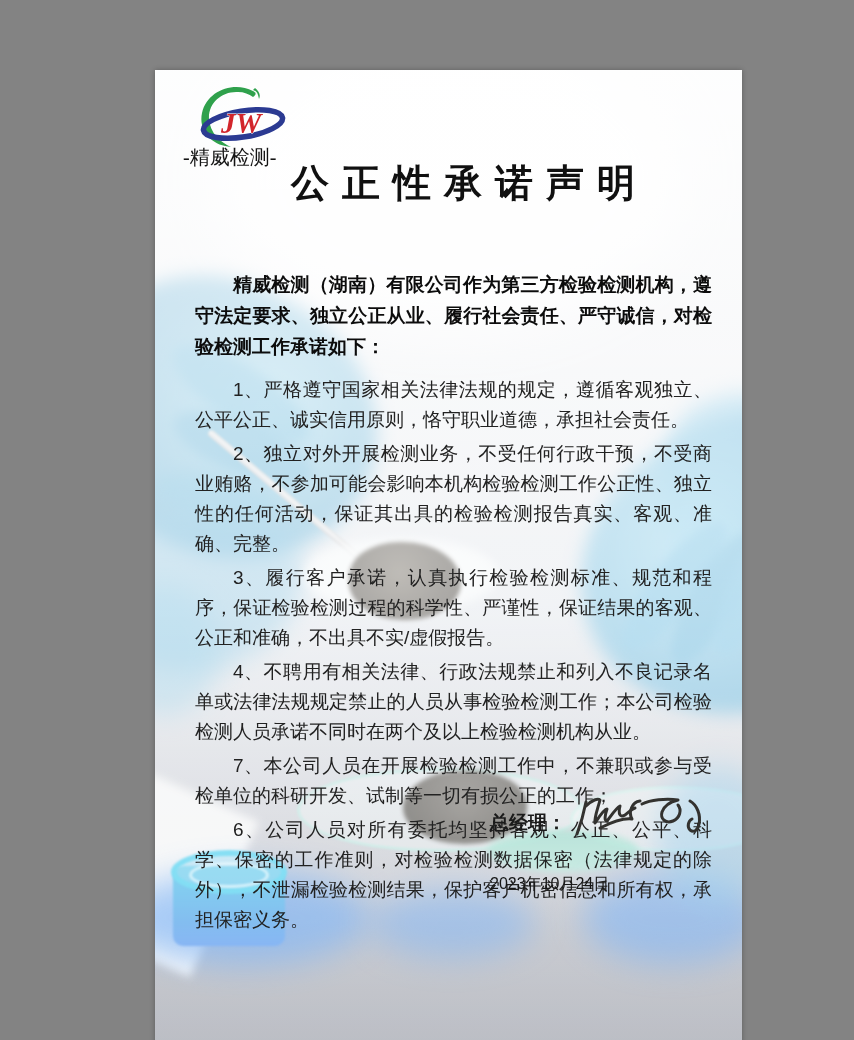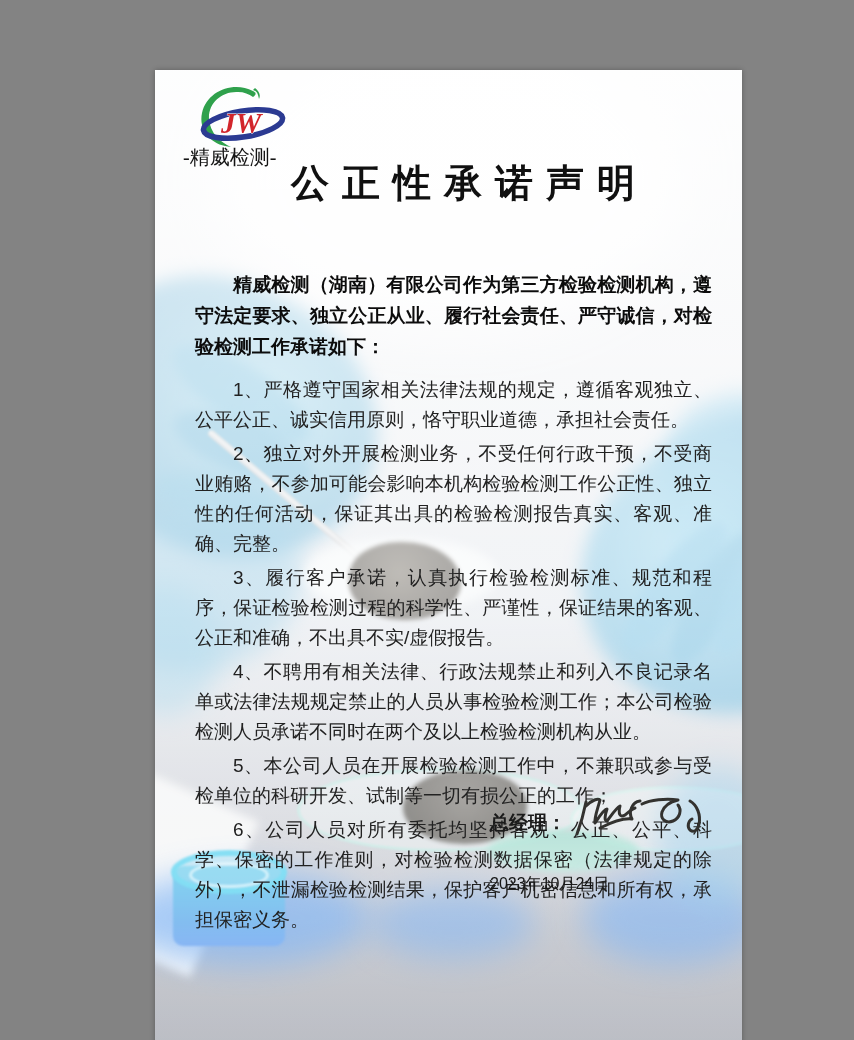--- a/index.html
+++ b/index.html
@@ -156,21 +156,21 @@
     <div class="logo-name">-精威检测-</div>
 
     <div class="doc-title">公正性承诺声明</div>
 
     <div class="body-text">
       <p class="intro">精威检测（湖南）有限公司作为第三方检验检测机构，遵守法定要求、独立公正从业、履行社会责任、严守诚信，对检验检测工作承诺如下：</p>
       <p>1、严格遵守国家相关法律法规的规定，遵循客观独立、公平公正、诚实信用原则，恪守职业道德，承担社会责任。</p>
       <p>2、独立对外开展检测业务，不受任何行政干预，不受商业贿赂，不参加可能会影响本机构检验检测工作公正性、独立性的任何活动，保证其出具的检验检测报告真实、客观、准确、完整。</p>
       <p>3、履行客户承诺，认真执行检验检测标准、规范和程序，保证检验检测过程的科学性、严谨性，保证结果的客观、公正和准确，不出具不实/虚假报告。</p>
       <p>4、不聘用有相关法律、行政法规禁止和列入不良记录名单或法律法规规定禁止的人员从事检验检测工作；本公司检验检测人员承诺不同时在两个及以上检验检测机构从业。</p>
-      <p>5、本公司人员在开展检验检测工作中，不兼职或参与受检单位的科研开发、试制等一切有损公正的工作；</p>
+      <p>7、本公司人员在开展检验检测工作中，不兼职或参与受检单位的科研开发、试制等一切有损公正的工作；</p>
       <p>6、公司人员对所有委托均坚持客观、公正、公平、科学、保密的工作准则，对检验检测数据保密（法律规定的除外），不泄漏检验检测结果，保护客户机密信息和所有权，承担保密义务。</p>
     </div>
 
     <div class="sig-row">
       <span class="sig-label">总经理：</span>
       <svg class="sig-svg" width="150" height="62" viewBox="0 0 150 62">
         <g fill="none" stroke="#33322f" stroke-width="3" stroke-linecap="round" stroke-linejoin="round">
           <path d="M16 14 C14 24 10 38 7 46 M16 18 C22 12 28 10 30 12 C28 20 24 30 25 35 C29 29 34 21 37 21 C35 27 34 33 37 33 C41 28 46 20 50 18 C48 26 50 30 55 27 C59 24 62 21 65 20"></path>
           <path d="M30 40 C42 34 54 30 62 31 C58 24 62 14 70 13"></path>
           <path d="M72 16 C80 12 96 10 108 12 C100 14 94 18 92 24 C90 31 96 36 103 33 C110 30 112 22 108 17"></path>

